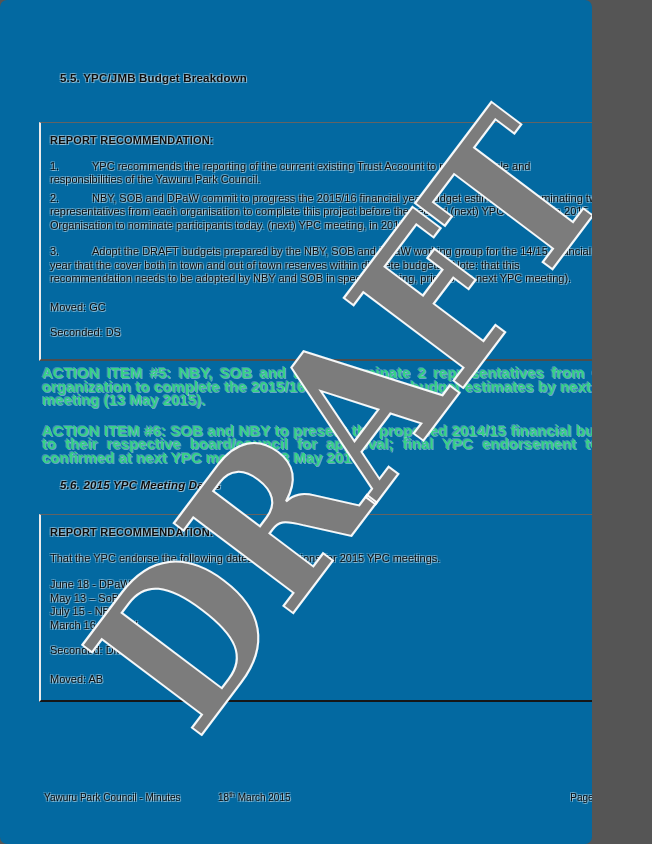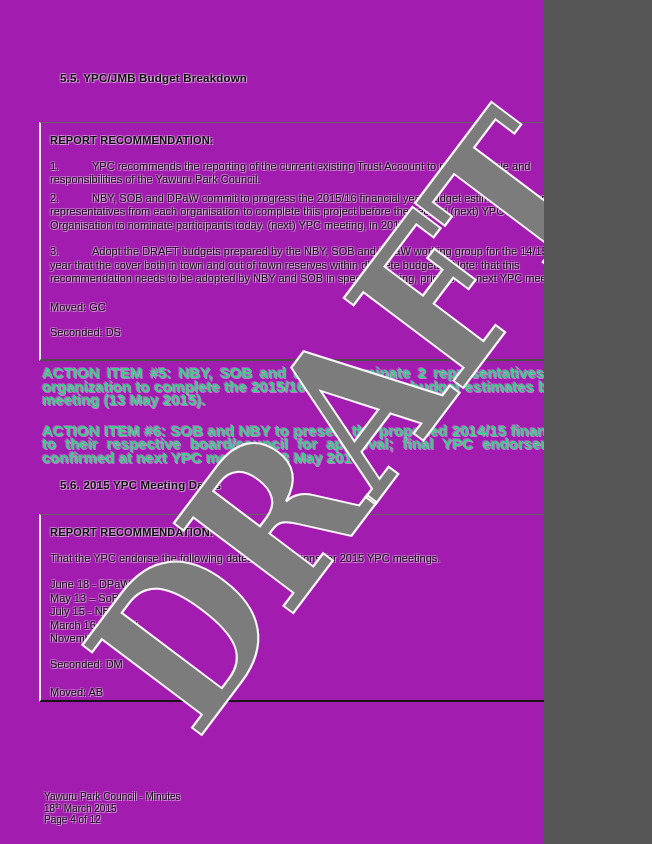--- a/index.html
+++ b/index.html
@@ -1,22 +1,23 @@
 <!DOCTYPE html>
 <html><head>
 <meta charset="utf-8">
 <style>
   html,body { margin:0; padding:0; background:#555; }
   .page {
     position:relative;
-    width:544px; height:844px;
-    background:#a21caf;
+    width:592px; height:844px;
+    background:#0369a1;
     font-family:"Liberation Sans", sans-serif;
     color:#0d0d0d;
     overflow:hidden;
+    border-radius:7px;
   }
   .halo { text-shadow: 1px 1px 0 rgba(255,255,255,.45), -1px -1px 0 rgba(255,255,255,.30), 1px -1px 0 rgba(255,255,255,.25), -1px 1px 0 rgba(255,255,255,.25); }
   .section-heading {
     position:absolute; left:60px;
     font-size:11.5px; font-weight:bold; letter-spacing:.2px;
   }
   .report-box {
     position:absolute; left:39px; width:587px;
     box-sizing:border-box;
     border-top:1px solid #636363;
@@ -39,21 +40,21 @@
     font-size:15px; line-height:13.5px;
     text-align:justify;
     text-shadow: 1px 1px 0 rgba(255,255,255,.40), -1px -1px 0 rgba(255,255,255,.25);
   }
   .actions p { margin:0 0 17px 0; }
   .intro-line { margin:0 0 13px 0; }
   .date-line { margin:0; }
   .dates-list { margin-top:13px; }
   .footer {
     position:absolute; left:44px; top:791px; width:583px;
-    font-size:10px; display:flex; align-items:baseline;flex-direction:column;
+    font-size:10px; display:flex; align-items:baseline;
   }
   .footer .f-left { width:174px; }
   .footer .f-date sup { font-size:7px; }
   .footer .f-spacer { flex:1; }
   .watermark-svg {
     position:absolute; left:0; top:0; z-index:6;
     pointer-events:none;
   }
 </style>
 </head>
@@ -78,33 +79,32 @@
 
     <p class="item moved-line halo">Moved: GC</p>
     <p class="item seconded-line halo">Seconded: DS</p>
   </div>
 
   <div class="actions">
     <p>ACTION ITEM #5: NBY, SOB and DPaW nominate 2 representatives from each organization to complete the 2015/16 financial year budget estimates by next YPC meeting (13 May 2015).</p>
     <p>ACTION ITEM #6: SOB and NBY to present the proposed 2014/15 financial budget to their respective board/council for approval; final YPC endorsement to be confirmed at next YPC meeting (13 May 2015).</p>
   </div>
 
-  <div class="section-heading halo" style="top:479px;">5.6. 2015 YPC Meeting Dates</div>
+  <div class="section-heading halo" style="top:479px;font-style:italic;">5.6. 2015 YPC Meeting Dates</div>
 
   <div class="report-box box2">
     <p class="box-title halo">REPORT RECOMMENDATION:</p>
 
     <p class="intro-line halo">That the YPC endorse the following dates and locations for 2015 YPC meetings.</p>
 
     <div class="dates-list">
       <p class="date-line halo">June 18 - DPaW</p>
       <p class="date-line halo">May 13 – SoB</p>
       <p class="date-line halo">July 15 - NBY</p>
       <p class="date-line halo">March 16 - DPaW</p>
-      <p class="date-line halo">November 18 - SoB</p>
     </div>
 
     <p class="item seconded-line halo">Seconded: DM</p>
     <p class="item moved-line halo">Moved: AB</p>
   </div>
 
   <div class="footer">
     <span class="f-left halo">Yawuru Park Council - Minutes</span>
     <span class="f-date halo"><span>18</span><sup>th</sup><span> March 2015</span></span>
     <span class="f-spacer"></span>

